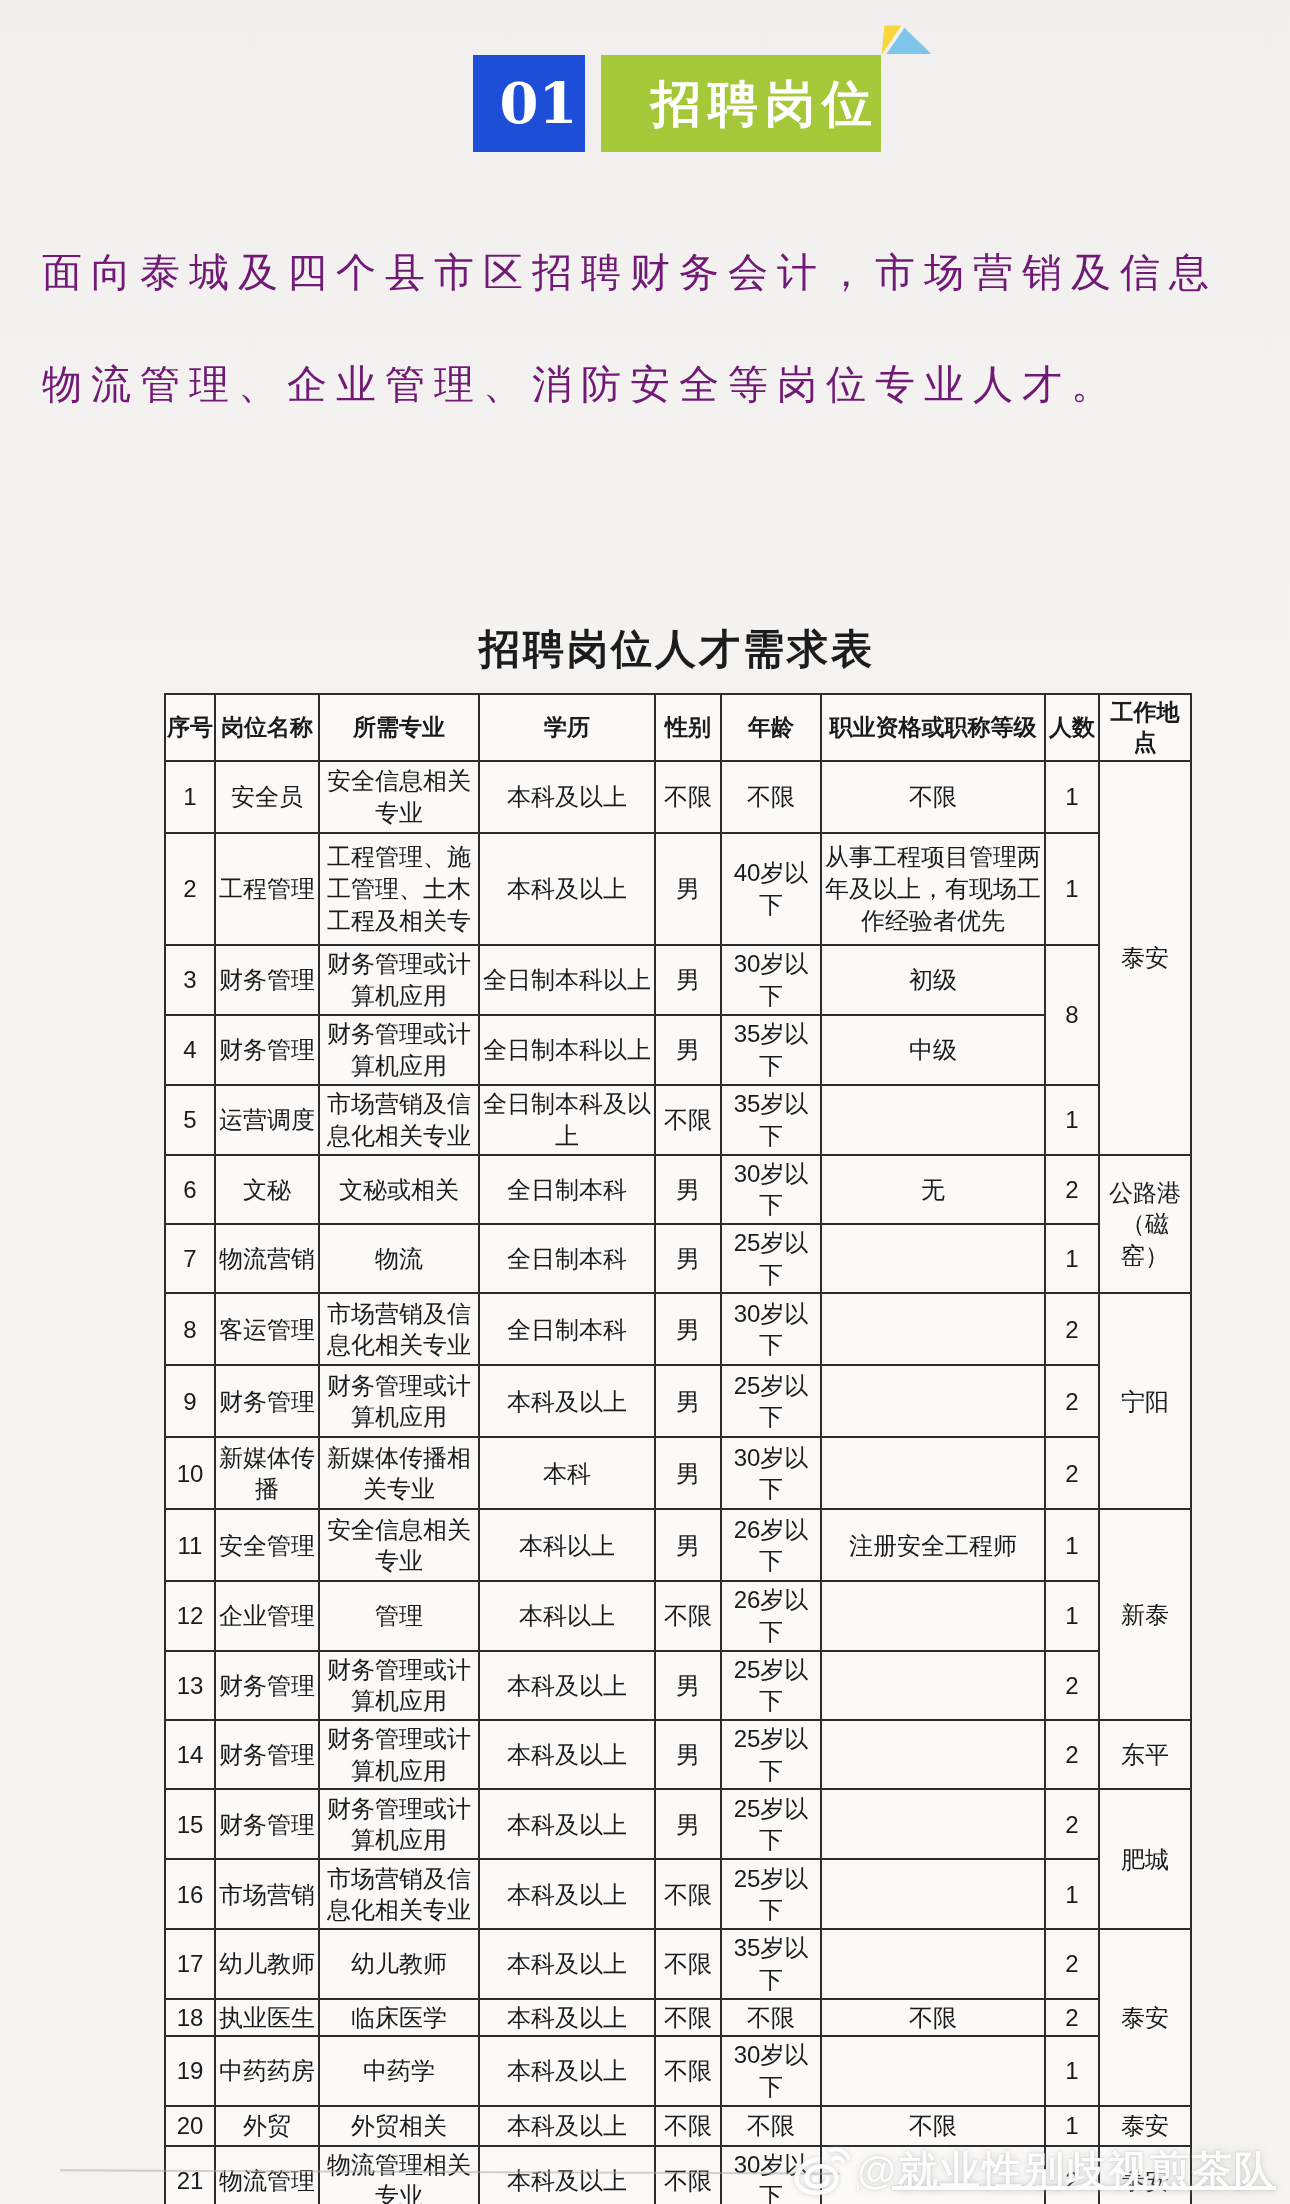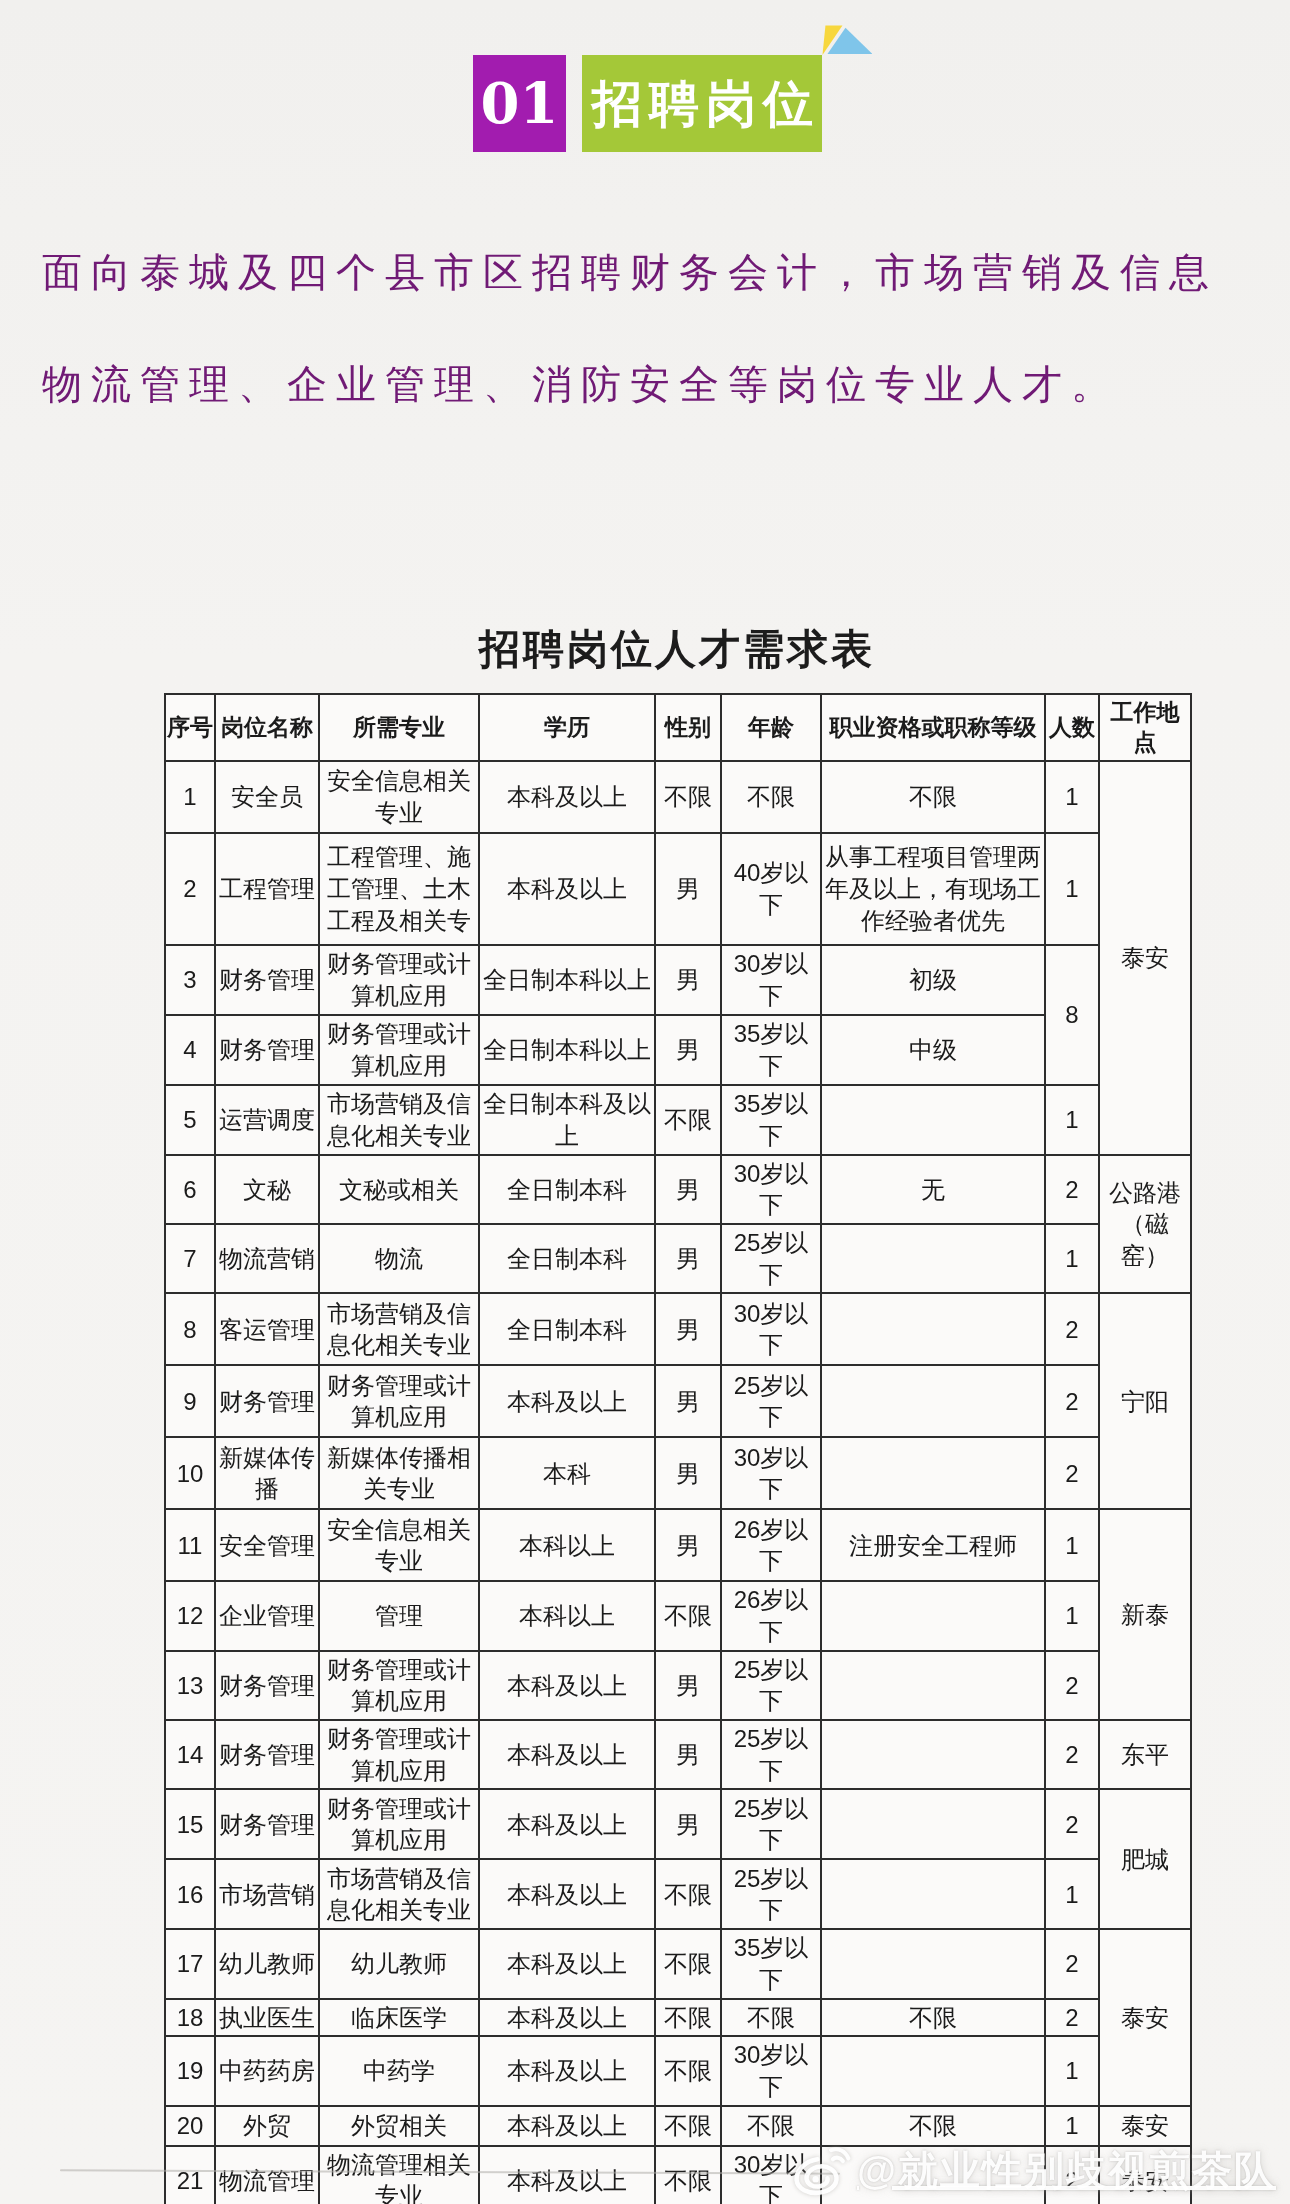--- a/index.html
+++ b/index.html
@@ -62,22 +62,22 @@
     text-shadow:0 0 2px rgba(160,158,154,0.55),0 0 8px rgba(160,158,154,0.35);
     font-size:40px;font-weight:bold;letter-spacing:2px;white-space:nowrap;text-decoration:underline;
   }
   .weibo-icon{width:58px;height:50px;margin-right:6px;opacity:0.95;
     filter:drop-shadow(0 0 2px rgba(160,158,154,0.5));}
 </style>
 </head>
 <body>
 
 <div class="badge-row">
-  <div class="badge-num" style="background: #a21caf;">01</div>
-  <div class="badge-title" style="background: rgb(164, 200, 56);">招聘岗位
+  <div class="badge-num" style="background: #1d4ed8; padding-left: 19px;">01</div>
+  <div class="badge-title" style="background: rgb(164, 200, 56); padding-left: 40px;">招聘岗位
     <div class="tri-wrap">
       <div class="tri tri-yellow" style="background: rgb(247, 215, 62);"></div>
       <div class="tri tri-blue" style="background: rgb(127, 197, 234);"></div>
     </div>
   </div>
 </div>
 
 <div class="intro">
   <div class="line">面向泰城及四个县市区招聘财务会计，市场营销及信息</div>
   <div class="line">物流管理、企业管理、消防安全等岗位专业人才。</div>

